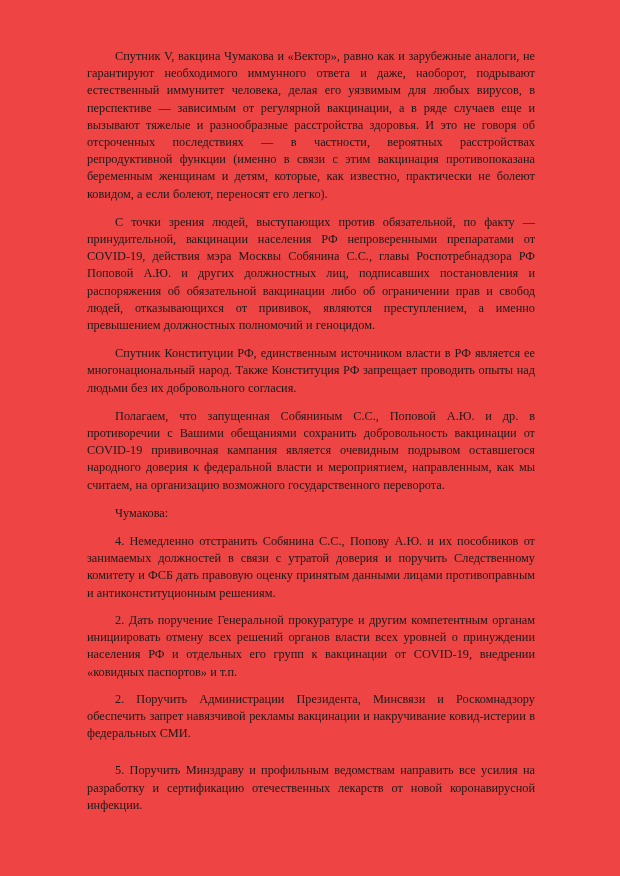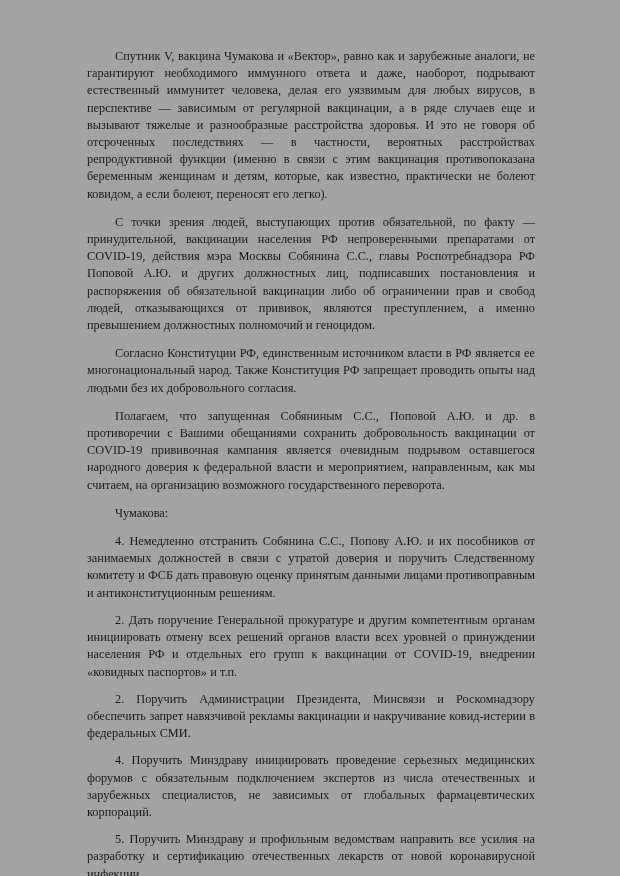--- a/index.html
+++ b/index.html
@@ -13,21 +13,21 @@
     height: 876px;
     overflow: hidden;
     font-family: "Liberation Serif", "DejaVu Serif", serif;
     color: #1a1a1a;
     -webkit-font-smoothing: antialiased;
   }
   .page {
     position: relative;
     width: 620px;
     height: 876px;
-    background: #a3a3a3;
+    background: #ef4444;
     box-sizing: border-box;
   }
   .doc-body {
     position: absolute;
     left: 87px;
     top: 48px;
     width: 448px;
   }
   p.para {
     margin: 0 0 0 0;
@@ -50,37 +50,36 @@
 
 <div class="page">
   <div class="doc-body">
 
     <p class="para">Спутник V, вакцина Чумакова и «Вектор», равно как и зарубежные аналоги, не гарантируют необходимого иммунного ответа и даже, наоборот, подрывают естественный иммунитет человека, делая его уязвимым для любых вирусов, в перспективе — зависимым от регулярной вакцинации, а в ряде случаев еще и вызывают тяжелые и разнообразные расстройства здоровья. И это не говоря об отсроченных последствиях — в частности, вероятных расстройствах репродуктивной функции (именно в связи с этим вакцинация противопоказана беременным женщинам и детям, которые, как известно, практически не болеют ковидом, а если болеют, переносят его легко).</p>
     <div class="gap"></div>
 
     <p class="para">С точки зрения людей, выступающих против обязательной, по факту — принудительной, вакцинации населения РФ непроверенными препаратами от COVID-19, действия мэра Москвы Собянина С.С., главы Роспотребнадзора РФ Поповой А.Ю. и других должностных лиц, подписавших постановления и распоряжения об обязательной вакцинации либо об ограничении прав и свобод людей, отказывающихся от прививок, являются преступлением, а именно превышением должностных полномочий и геноцидом.</p>
     <div class="gap"></div>
 
-    <p class="para">Согласно Конституции РФ, единственным источником власти в РФ является ее многонациональный народ. Также Конституция РФ запрещает проводить опыты над людьми без их добровольного согласия.</p>
+    <p class="para">Спутник Конституции РФ, единственным источником власти в РФ является ее многонациональный народ. Также Конституция РФ запрещает проводить опыты над людьми без их добровольного согласия.</p>
     <div class="gap"></div>
 
     <p class="para">Полагаем, что запущенная Собяниным С.С., Поповой А.Ю. и др. в противоречии с Вашими обещаниями сохранить добровольность вакцинации от COVID-19 прививочная кампания является очевидным подрывом оставшегося народного доверия к федеральной власти и мероприятием, направленным, как мы считаем, на организацию возможного государственного переворота.</p>
     <div class="gap"></div>
 
     <p class="para">Чумакова:</p>
     <div class="gap"></div>
 
     <p class="para">4. Немедленно отстранить Собянина С.С., Попову А.Ю. и их пособников от занимаемых должностей в связи с утратой доверия и поручить Следственному комитету и ФСБ дать правовую оценку принятым данными лицами противоправным и антиконституционным решениям.</p>
     <div class="gap-sm"></div>
 
     <p class="para">2. Дать поручение Генеральной прокуратуре и другим компетентным органам инициировать отмену всех решений органов власти всех уровней о принуждении населения РФ и отдельных его групп к вакцинации от COVID-19, внедрении «ковидных паспортов» и т.п.</p>
     <div class="gap-sm"></div>
 
     <p class="para">2. Поручить Администрации Президента, Минсвязи и Роскомнадзору обеспечить запрет навязчивой рекламы вакцинации и накручивание ковид-истерии в федеральных СМИ.</p>
     <div class="gap-sm"></div>
 
-    <p class="para">4. Поручить Минздраву инициировать проведение серьезных медицинских форумов с обязательным подключением экспертов из числа отечественных и зарубежных специалистов, не зависимых от глобальных фармацевтических корпораций.</p>
     <div class="gap-sm"></div>
 
     <p class="para">5. Поручить Минздраву и профильным ведомствам направить все усилия на разработку и сертификацию отечественных лекарств от новой коронавирусной инфекции.</p>
 
   </div>
 </div>
 
 </body></html>

